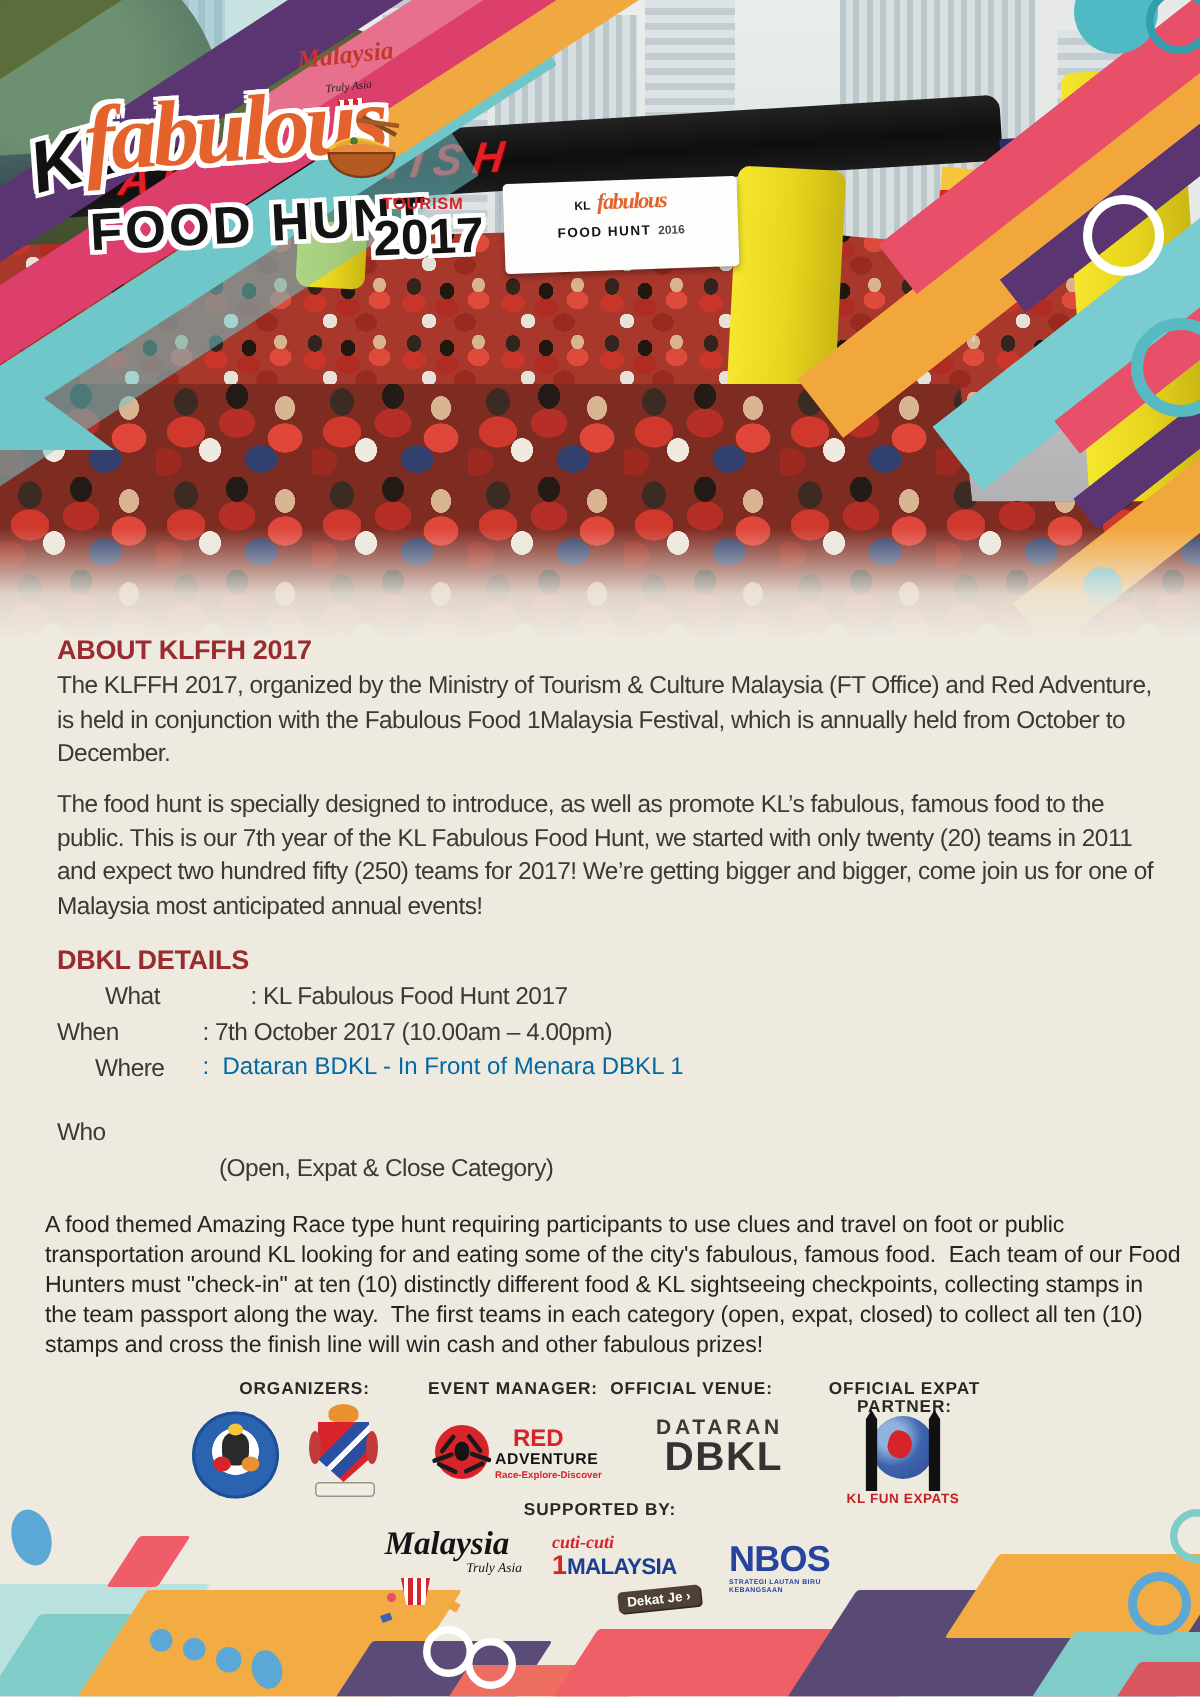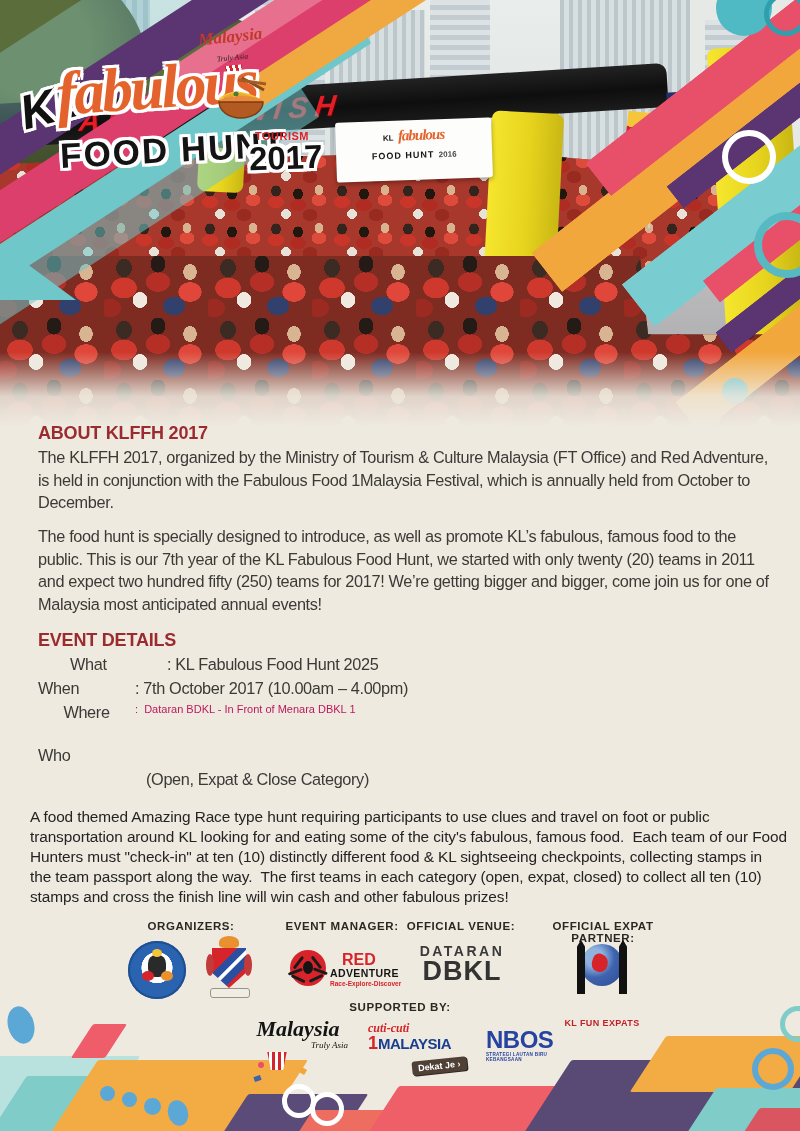--- a/index.html
+++ b/index.html
@@ -83,21 +83,21 @@
             font-size:17px;color:#c0392b;line-height:1;}
   .mini-ta{font-family:"Liberation Serif",serif;font-style:italic;font-size:7.5px;color:#222;}
   .drum{background:repeating-linear-gradient(90deg,#d7232a 0 3px,#fff 3px 6px);
         clip-path:polygon(6% 0,94% 0,78% 100%,22% 100%);}
 
   
   .h-red{color:#9b2b2e;font-weight:bold;font-size:18px;letter-spacing:-.2px;}
   .para{width:733px;font-size:16.3px;letter-spacing:-.35px;line-height:22.5px;color:#3b3a36;}
   .det-row{font-size:16.3px;letter-spacing:-.35px;color:#3b3a36;display:flex;}
   .det-label{width:97px;flex:none;}
-  .alt-font{letter-spacing:0;font-size:11px;color:#be185d;}
+  .alt-font{letter-spacing:0;font-size:16px;color:#0369a1;}
   .desc{width:757px;font-size:15.4px;line-height:20px;color:#242424;letter-spacing:-.1px;
         white-space:pre-wrap;}
 
   
   .plabel{font-size:11.5px;font-weight:bold;color:#2b2823;letter-spacing:.6px;text-align:center;}
   .seal{width:58px;height:58px;border-radius:50%;
         background:radial-gradient(circle at 50% 46%,#fff 0 36%,#2a63b0 37% 100%);
         box-shadow:inset 0 0 0 2px #1e4f93;}
   .seal i{position:absolute;border-radius:50%;}
   .crest-shield{background:linear-gradient(135deg,#d7232a 0 34%,#2a4fa0 35% 48%,#fff 49% 55%,#2a4fa0 56% 70%,#d7232a 71% 100%);
@@ -106,21 +106,21 @@
   .leg{position:absolute;width:2.5px;height:15px;background:#1a1a1a;border-radius:2px;}
   .ra-red{color:#d7232a;font-weight:900;font-size:16px;letter-spacing:0;line-height:1;margin-left:12px;}
   .ra-adv{color:#141414;font-weight:900;font-size:10.5px;letter-spacing:.4px;line-height:1.1;}
   .ra-tag{color:#d7232a;font-weight:bold;font-size:6.5px;line-height:1.3;}
   .dbkl1{font-weight:bold;font-size:14px;letter-spacing:2.5px;color:#3a3a3a;line-height:1;}
   .dbkl2{font-weight:900;font-size:27px;letter-spacing:1px;color:#333;line-height:1;}
   .globe{width:42px;height:42px;border-radius:50%;
          background:radial-gradient(circle at 32% 32%,#8fb3de 0 22%,#3f63ae 50%,#2c4c92 100%);}
   .towerblk{position:absolute;width:8px;background:#111;
             clip-path:polygon(50% 0,100% 12%,100% 100%,0 100%,0 12%);}
-  .kfe-label{color:#c32026;font-weight:bold;font-size:9px;letter-spacing:.4px;margin-top:24px;}
+  .kfe-label{color:#c32026;font-weight:bold;font-size:9px;letter-spacing:.4px;}
   .mta-script{font-family:"Liberation Serif",serif;font-style:italic;font-weight:bold;
               font-size:22px;color:#141414;line-height:1;}
   .mta-tag{font-family:"Liberation Serif",serif;font-style:italic;font-size:9px;color:#141414;}
   .cuti-script{font-family:"Liberation Serif",serif;font-style:italic;font-weight:bold;
                font-size:12px;color:#d7232a;line-height:1;}
   .cuti-one{color:#d7232a;font-weight:900;font-size:18px;}
   .cuti-mal{color:#1b3e8f;font-weight:900;font-size:15px;letter-spacing:-.5px;}
   .dekat{background:#4f4136;color:#fff;font-weight:bold;font-size:9px;border-radius:3px;
          padding:2px 6px;transform:rotate(-6deg);display:inline-block;box-shadow:1px 1px 0 #2e2620;}
   .nbos{color:#2743a0;font-weight:900;font-size:24px;letter-spacing:-.5px;line-height:1;}
@@ -230,41 +230,41 @@
   </div>
   <div class="abs lg-fh outline-w" style="left:52px;top:104px;">FOOD HUNT</div>
   <div class="abs lg-tourism" style="left:247px;top:104px;">TOURISM</div>
   <div class="abs lg-year outline-w" style="left:241px;top:113px;">2017</div>
 </div>
 
 <div class="abs h-red" style="left:38px;top:423px;">ABOUT KLFFH 2017</div>
 <div class="abs para" style="left:38px;top:446px;">The KLFFH 2017, organized by the Ministry of Tourism &amp; Culture Malaysia (FT Office) and Red Adventure, is held in conjunction with the Fabulous Food 1Malaysia Festival, which is annually held from October to December.</div>
 <div class="abs para" style="left:38px;top:525px;">The food hunt is specially designed to introduce, as well as promote KL’s fabulous, famous food to the public. This is our 7th year of the KL Fabulous Food Hunt, we started with only twenty (20) teams in 2011 and expect two hundred fifty (250) teams for 2017! We’re getting bigger and bigger, come join us for one of Malaysia most anticipated annual events!</div>
 
-<div class="abs h-red" style="left:38px;top:630px;">EVENT DETAILS</div>
+<div class="abs h-red" style="left:38px;top:630px;">DBKL DETAILS</div>
 <div class="abs det-row" style="left:38px;top:655px;margin-left:32px;">
   <span class="det-label">What</span>
-  <span>: KL Fabulous Food Hunt 2025</span>
+  <span>: KL Fabulous Food Hunt 2017</span>
 </div>
 <div class="abs det-row" style="left:38px;top:679px;">
   <span class="det-label">When</span>
   <span>: 7th October 2017 (10.00am – 4.00pm)</span>
 </div>
 <div class="abs det-row" style="left:38px;top:703px;text-align:center;">
   <span class="det-label">Where</span>
   <span class="alt-font" style="white-space:pre-wrap;">:  Dataran BDKL - In Front of Menara DBKL 1</span>
 </div>
 <div class="abs det-row" style="left:38px;top:746px;">
   <span class="det-label">Who</span>
 </div>
 <div class="abs det-row" style="left:146px;top:770px;">(Open, Expat &amp; Close Category)</div>
 
 <div class="abs desc" style="left:30px;top:807px;">A food themed Amazing Race type hunt requiring participants to use clues and travel on foot or public transportation around KL looking for and eating some of the city's fabulous, famous food.  Each team of our Food Hunters must "check-in" at ten (10) distinctly different food &amp; KL sightseeing checkpoints, collecting stamps in the team passport along the way.  The first teams in each category (open, expat, closed) to collect all ten (10) stamps and cross the finish line will win cash and other fabulous prizes!</div>
 
-<div class="abs plabel" style="left:121px;top:920px;width:140px;">ORGANIZERS:</div>
+<div class="abs plabel" style="left:133px;top:920px;width:140px;">ORGANIZERS:</div>
 <div class="abs plabel" style="left:272px;top:920px;width:140px;">EVENT MANAGER:</div>
 <div class="abs plabel" style="left:396px;top:920px;width:130px;">OFFICIAL VENUE:</div>
 <div class="abs plabel" style="left:522px;top:920px;width:162px;">OFFICIAL EXPAT PARTNER:</div>
 
 <div class="abs seal" style="left:128px;top:941px;">
   <i style="left:20px;top:14px;width:18px;height:22px;background:#2a2a2a;border-radius:40%;"></i>
   <i style="left:14px;top:30px;width:12px;height:10px;background:#d7232a;"></i>
   <i style="left:33px;top:30px;width:12px;height:10px;background:#e8912e;"></i>
   <i style="left:24px;top:8px;width:10px;height:8px;background:#f5c63a;"></i>
 </div>
@@ -286,21 +286,21 @@
     <div class="leg" style="left:7px;top:21px;transform:rotate(115deg);"></div>
     <div class="leg" style="left:25px;top:21px;transform:rotate(-115deg);"></div>
   </div>
   <div class="abs" style="left:40px;top:6px;">
     <div class="ra-red">RED</div>
     <div class="ra-adv">ADVENTURE</div>
     <div class="ra-tag">Race-Explore-Discover</div>
   </div>
 </div>
 
-<div class="abs" style="left:402px;top:944px;width:120px;text-align:center;">
+<div class="abs" style="left:402px;top:944px;width:120px;text-align:right;">
   <div class="dbkl1">DATARAN</div>
   <div class="dbkl2">DBKL</div>
 </div>
 
 <div class="abs" style="left:577px;top:936px;width:50px;height:60px;">
   <div class="abs globe" style="left:4px;top:8px;"></div>
   <div class="abs" style="left:15px;top:18px;width:16px;height:18px;background:#d7232a;border-radius:40% 60% 50% 50%;transform:rotate(18deg);"></div>
   <div class="towerblk" style="left:0;top:4px;height:54px;"></div>
   <div class="towerblk" style="left:42px;top:4px;height:54px;"></div>
 </div>

